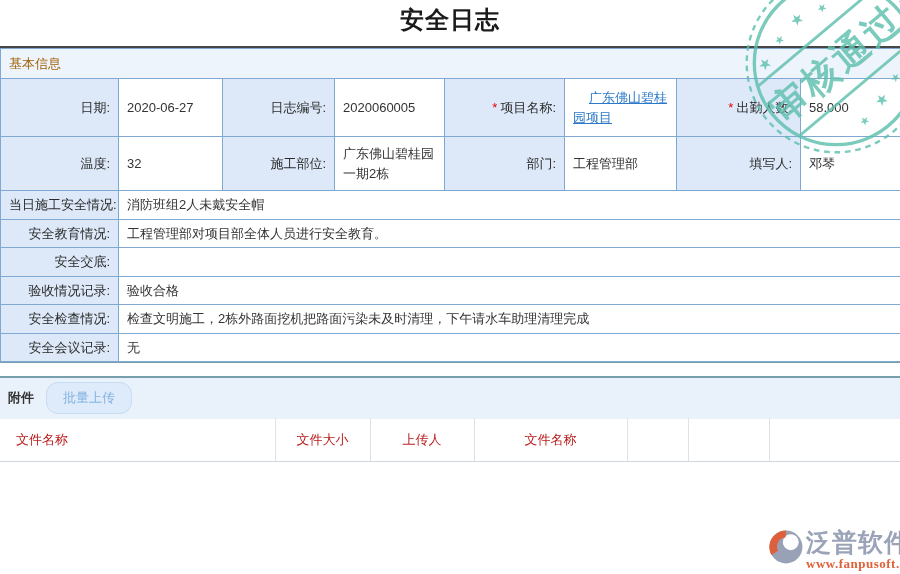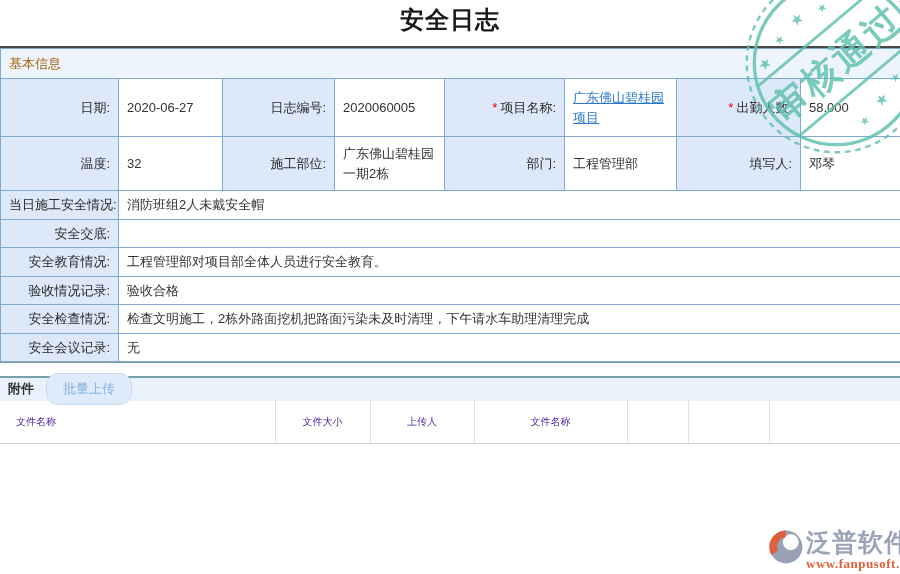--- a/index.html
+++ b/index.html
@@ -25,35 +25,35 @@
   }
   td.lbl {
     background:#dde9f8; text-align:right; color:#2b2b2b;
     padding:4px 6px 4px 2px; white-space:nowrap; overflow:hidden;
   }
   td.val { background:#fff; text-align:left; color:#333; }
   tr.row-tall  td { height:58px; }
   tr.row-mid   td { height:54px; }
   tr.row-line  td { height:23px; }
   .req { color:#e60000; margin-right:3px; font-size:13px; }
-  a.proj-link { color:#2b79c8; text-decoration:underline; cursor:pointer; }
+  a.proj-link { color:#2b79c8; text-decoration:underline; cursor:pointer;margin-left:16px; }
   
   .attach-panel { margin-top:13px; border-top:2px solid #78a0ac; }
   .attach-bar {
-    background:#e9f1fb; height:22px; display:flex; align-items:center; padding:0 8px;
+    background:#e9f1fb; height:40px; display:flex; align-items:center; padding:0 8px;
   }
   .attach-title { font-size:13px; font-weight:bold; color:#333; margin-right:12px; }
   .upload-btn {
     background:#ddebfa; border:1px solid #c6dcf2; border-radius:12px;
     color:#85b2e0; font-size:13px; padding:6px 16px; cursor:pointer;
     font-family:"Liberation Sans", sans-serif;
   }
   table.attach-table { width:900px; border-collapse:collapse; table-layout:fixed; background:#fff; }
   table.attach-table th {
-    height:43px; font-size:10px; font-weight:normal; color:#4c1d95; background:#fff;
+    height:43px; font-size:13px; font-weight:normal; color:#b91c1c; background:#fff;
     border-right:1px solid #dde3ea; border-bottom:1px solid #cfd6df; border-top:1px solid #eef1f5;
     text-align:center; padding:0 4px;
   }
   table.attach-table th.first { text-align:left; padding-left:16px; }
   table.attach-table th.last { border-right:none; }
   
   .stamp { position:absolute; left:741px; top:-32px; width:190px; height:190px; opacity:.82; pointer-events:none; }
   
   .logo {
     position:absolute; left:768px; top:529px; display:flex; align-items:flex-start; gap:2px;
@@ -107,26 +107,26 @@
       <td class="lbl">部门:</td>
       <td class="val">工程管理部</td>
       <td class="lbl">填写人:</td>
       <td class="val">邓琴</td>
     </tr>
     <tr class="row-line">
       <td class="lbl">当日施工安全情况:</td>
       <td class="val" colspan="7">消防班组2人未戴安全帽</td>
     </tr>
     <tr class="row-line">
+      <td class="lbl">安全教育情况:</td>
+      <td class="val" colspan="7">工程管理部对项目部全体人员进行安全教育。</td>
+    </tr>
+    <tr class="row-line">
       <td class="lbl">安全交底:</td>
       <td class="val" colspan="7"></td>
-    </tr>
-    <tr class="row-line">
-      <td class="lbl">安全教育情况:</td>
-      <td class="val" colspan="7">工程管理部对项目部全体人员进行安全教育。</td>
     </tr>
     <tr class="row-line">
       <td class="lbl">验收情况记录:</td>
       <td class="val" colspan="7">验收合格</td>
     </tr>
     <tr class="row-line">
       <td class="lbl">安全检查情况:</td>
       <td class="val" colspan="7">检查文明施工，2栋外路面挖机把路面污染未及时清理，下午请水车助理清理完成</td>
     </tr>
     <tr class="row-line">

